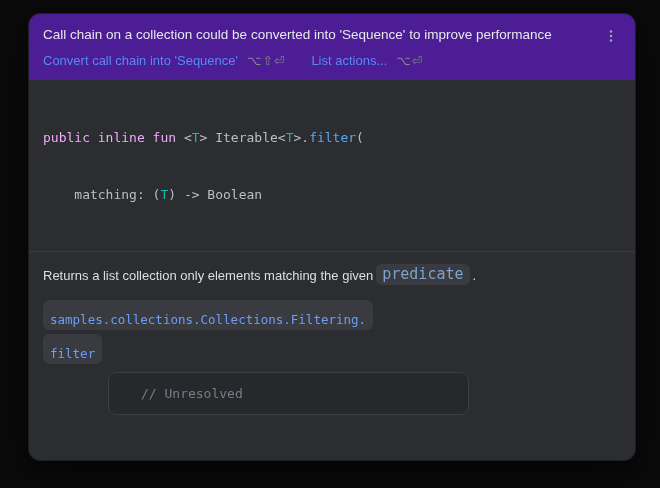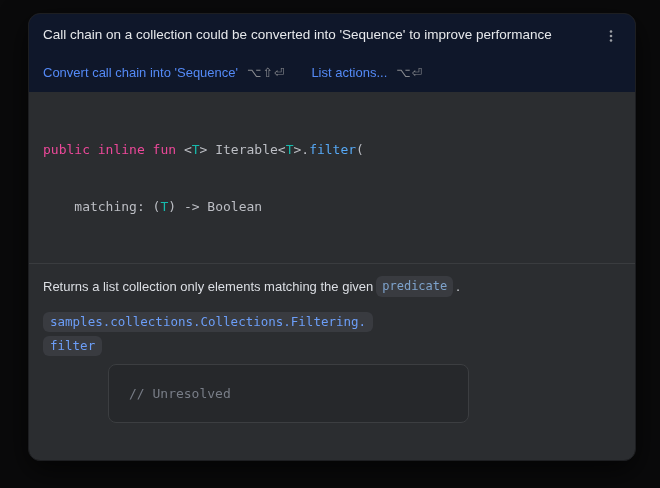--- a/index.html
+++ b/index.html
@@ -15,65 +15,65 @@
     position: absolute; left: 28px; top: 13px;
     width: 608px; height: 448px;
     background: #2b2d30;
     border: 1px solid #1d1e21;
     border-radius: 12px;
     box-shadow: 0 10px 30px rgba(0,0,0,.65);
     display: flex; flex-direction: column;
     overflow: hidden;
   }
   
-  .header { background: #0f172a; padding: 12px 14px 12px 14px; flex: 0 0 auto; }
+  .header { background: #4c1d95; padding: 12px 14px 12px 14px; flex: 0 0 auto; }
   .header-top { display: flex; align-items: flex-start; }
   .header-title { color: #e6e8eb; font-size: 13.5px; line-height: 17px; flex: 1; padding-right: 10px; }
   .icon-btn { width: 20px; height: 20px; display: flex; align-items: center; justify-content: center; border-radius: 4px; flex: 0 0 auto; cursor: pointer; }
-  .header-actions { margin-top: 19px; display: flex; align-items: center; font-size: 13px; }
+  .header-actions { margin-top: 7px; display: flex; align-items: center; font-size: 13px; }
   .link { color: #548af7; cursor: pointer; }
   .shortcut { color: #87898e; font-size: 12.5px; margin-left: 9px; letter-spacing: 1px; }
   .action-gap { width: 26px; }
   
   .code-section {
     padding: 10px 14px 9px 14px;
     font-family: "DejaVu Sans Mono", monospace;
     font-size: 13px; line-height: 19px;
     white-space: pre;
     border-bottom: 1px solid #3a3c3f;
     flex: 0 0 auto;
   }
-  .s-kw   { color: #ec4899; }
+  .s-kw   { color: #f0abfc; }
   .s-def  { color: #bcbec4; }
   .s-type { color: #16baac; }
   .s-fn   { color: #56a8f5; }
   
   .main { padding: 12px 14px 0 14px; flex: 1 1 auto; }
   .doc-line { color: #dcdfe4; font-size: 13px; line-height: 18px; }
   .inline-chip {
     display: inline-block; background: #393b40; color: #7ea3cc;
-    font-family: "DejaVu Sans Mono", monospace; font-size: 12px;
+    font-family: "DejaVu Sans Mono", monospace; font-size: 15px;
     padding: 1px 6px 2px 6px; border-radius: 6px; margin: 0 3px; vertical-align: 1px;
   }
   .samples-row { display: flex; margin-top: 15px; }
   .samples-label { color: #9da0a6; font-size: 13px; line-height: 19px; margin-right: 9px; flex: 0 0 auto; }
   .samples-chips { display: flex; flex-direction: column; align-items: flex-start; gap: 4px; }
   .chip-link {
     background: #393b40; color: #6c9ef8;
     font-family: "DejaVu Sans Mono", monospace; font-size: 12.5px;
-    padding: 2px 7px 3px 7px; border-radius: 6px; cursor: pointer;
+    padding: 12px 7px 3px 7px; border-radius: 6px; cursor: pointer;
   }
   .unresolved-box {
     margin: 8px 0 0 65px;
-    width: 361px; height: 59px;
+    width: 361px; height: 43px;
     background: #26282b;
     border: 1px solid #3c3e41;
     border-radius: 8px;
     display: flex; align-items: center;
-    padding-left: 20px;
+    padding-left: 32px;
     color: #787d87;
     font-family: "DejaVu Sans Mono", monospace;
     font-size: 13px;
   }
   svg { display: block; }
 </style>
 </head>
 <body>
 
 <div class="popup">

